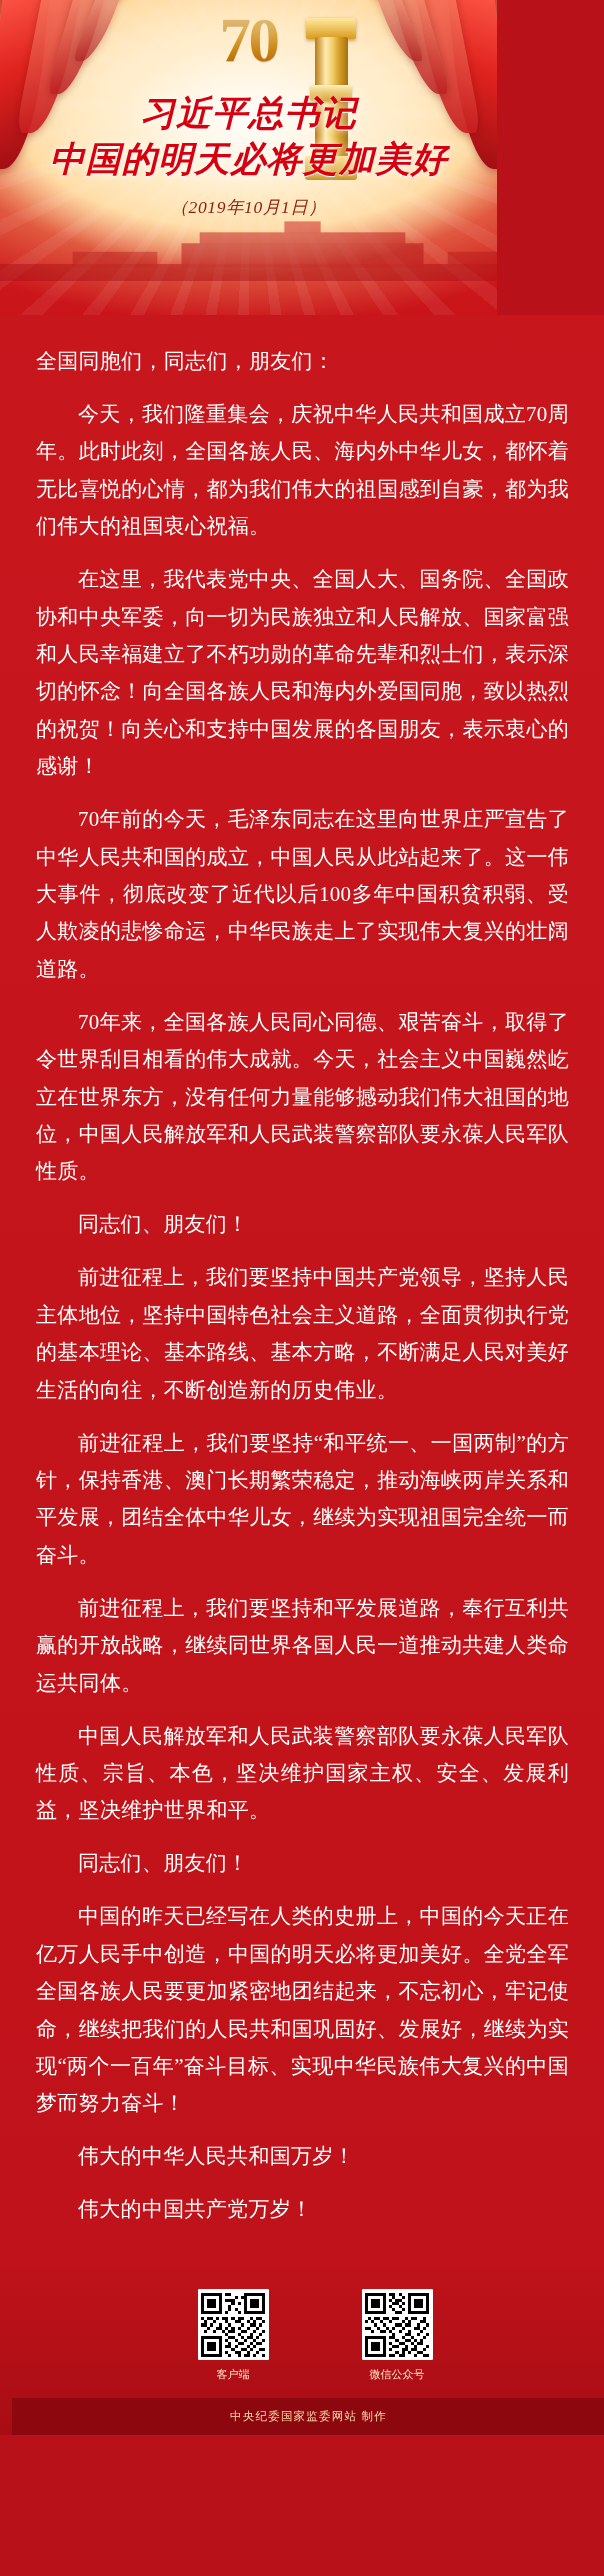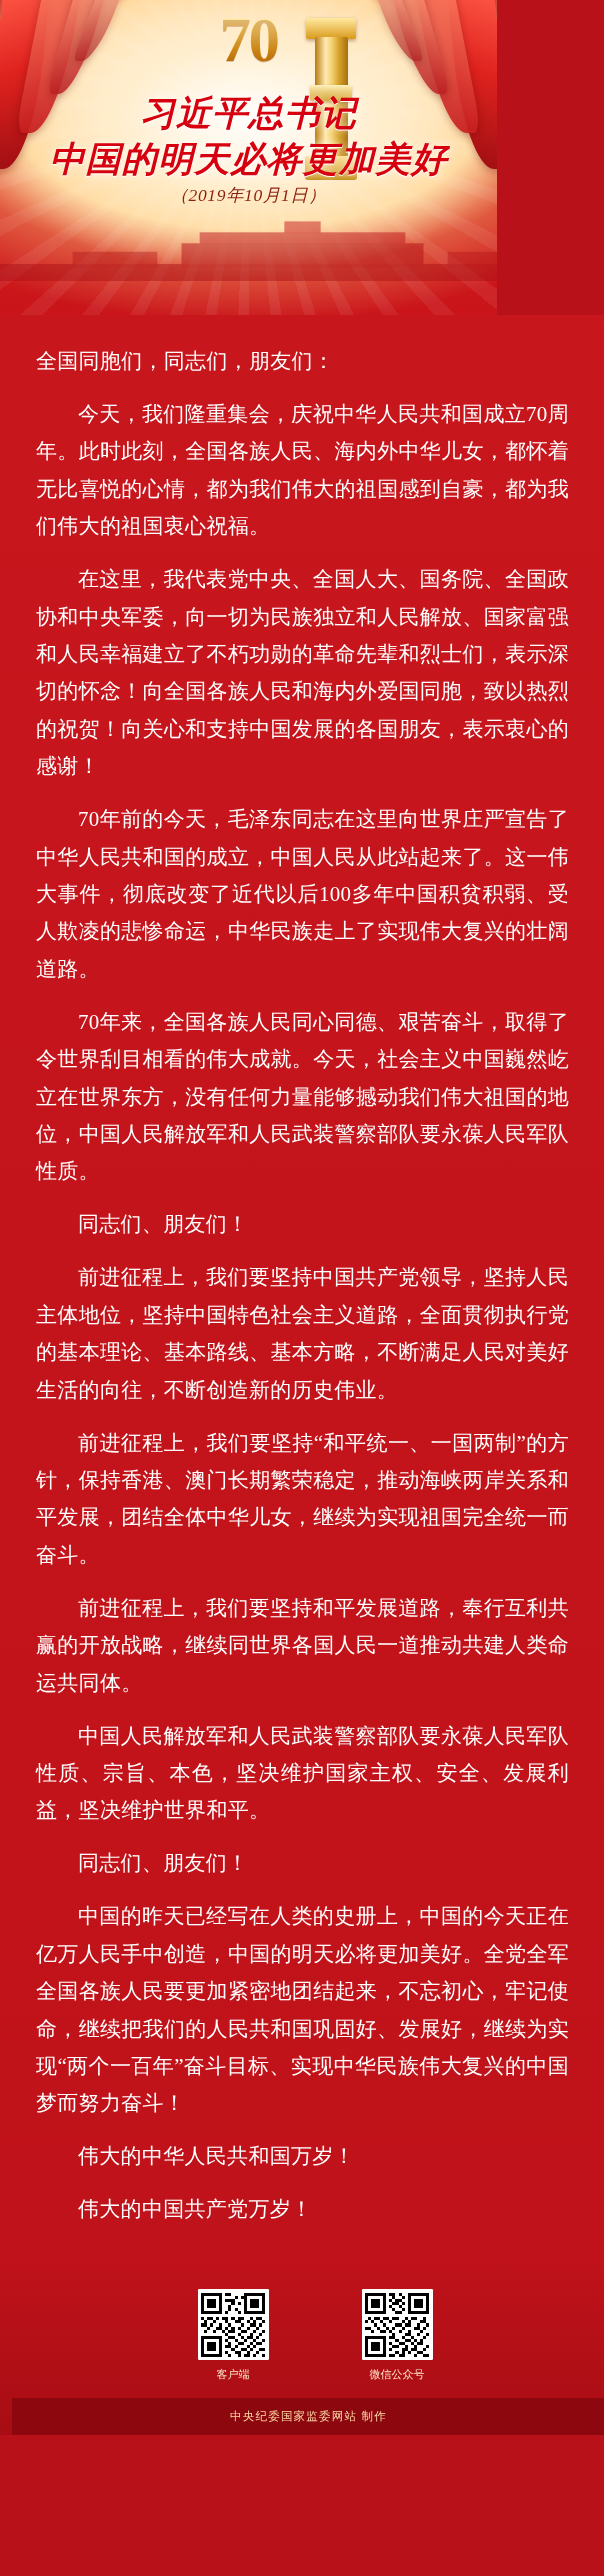--- a/index.html
+++ b/index.html
@@ -152,20 +152,21 @@
     letter-spacing: 1.2px;
     color: #d6000f;
     text-shadow:
       0 1.2px 0 #ffffff,
       0 0 8.5px rgba(255,255,255,.85);
   }
   .title-line.big {
     font-size: 38px;
   }
   .subtitle {
+    margin-top: 12px;
     font-family: "Liberation Serif", serif;
     font-size: 17.5px;
     color: #8c1f10;
     letter-spacing: 0.6px;
   }
 
   
   .content {
     background: linear-gradient(180deg, #c8161d 0%, #c4141b 50%, #c0121a 100%);
     padding: 28px 36px 18px 36px;

